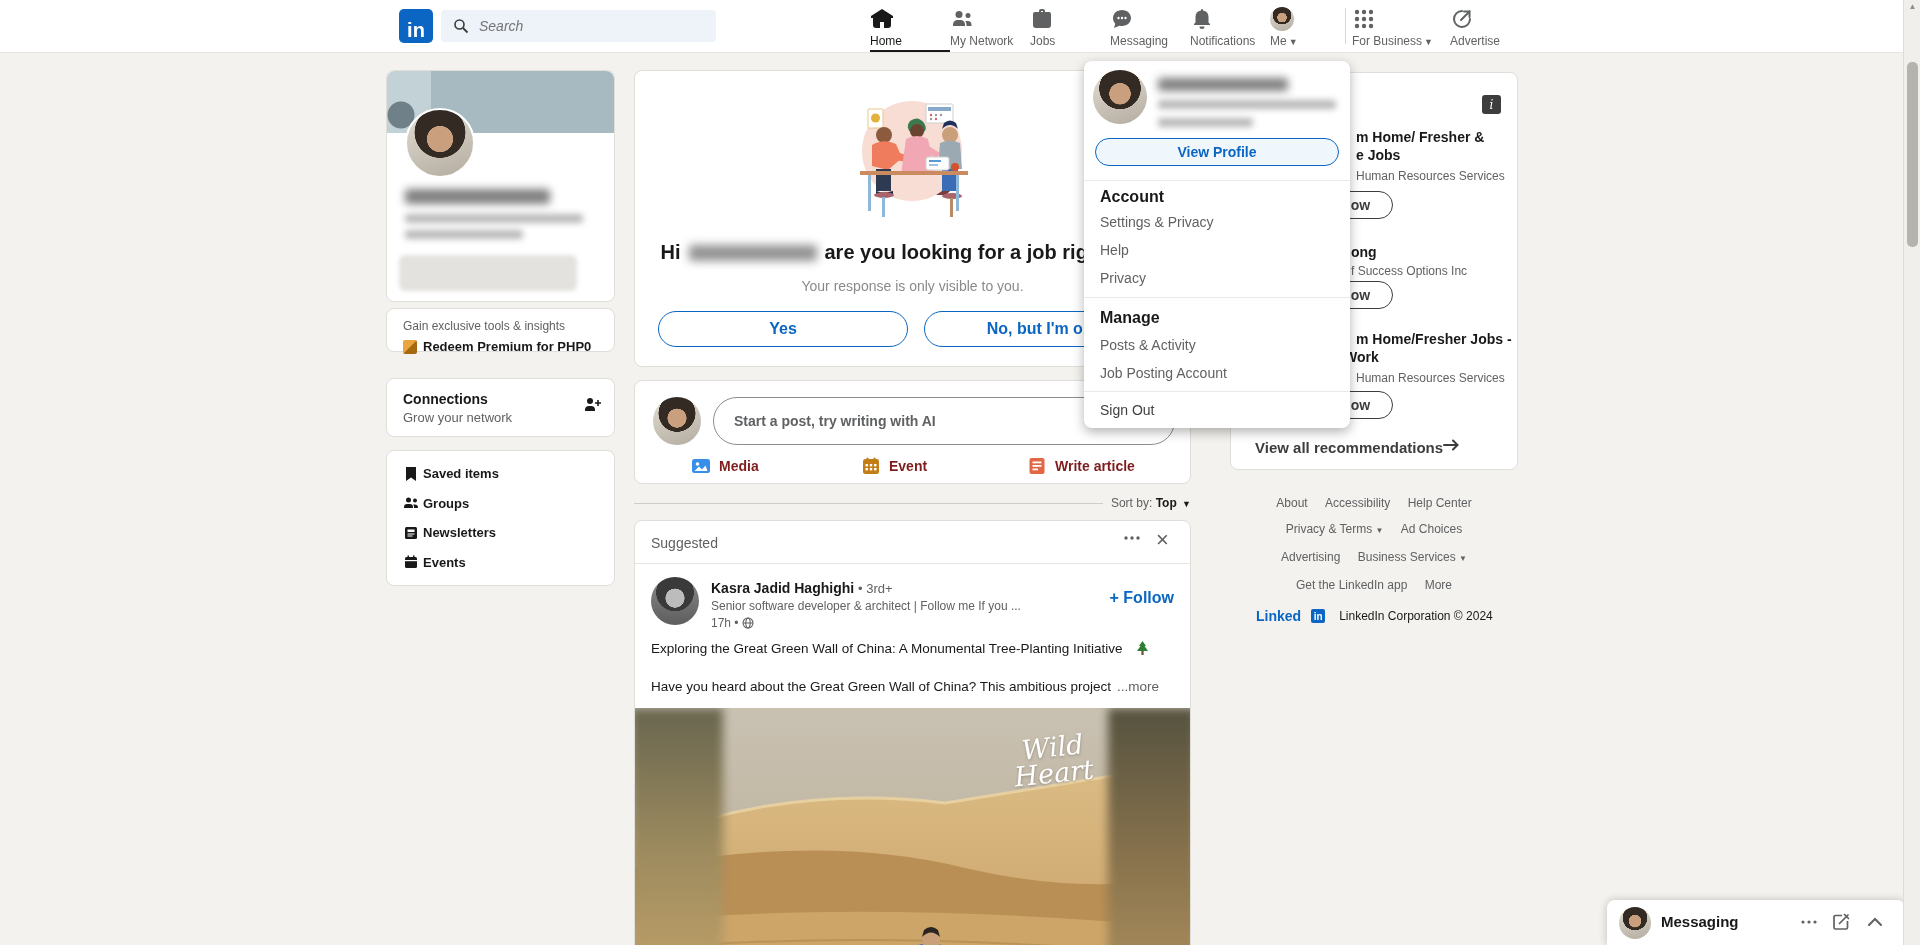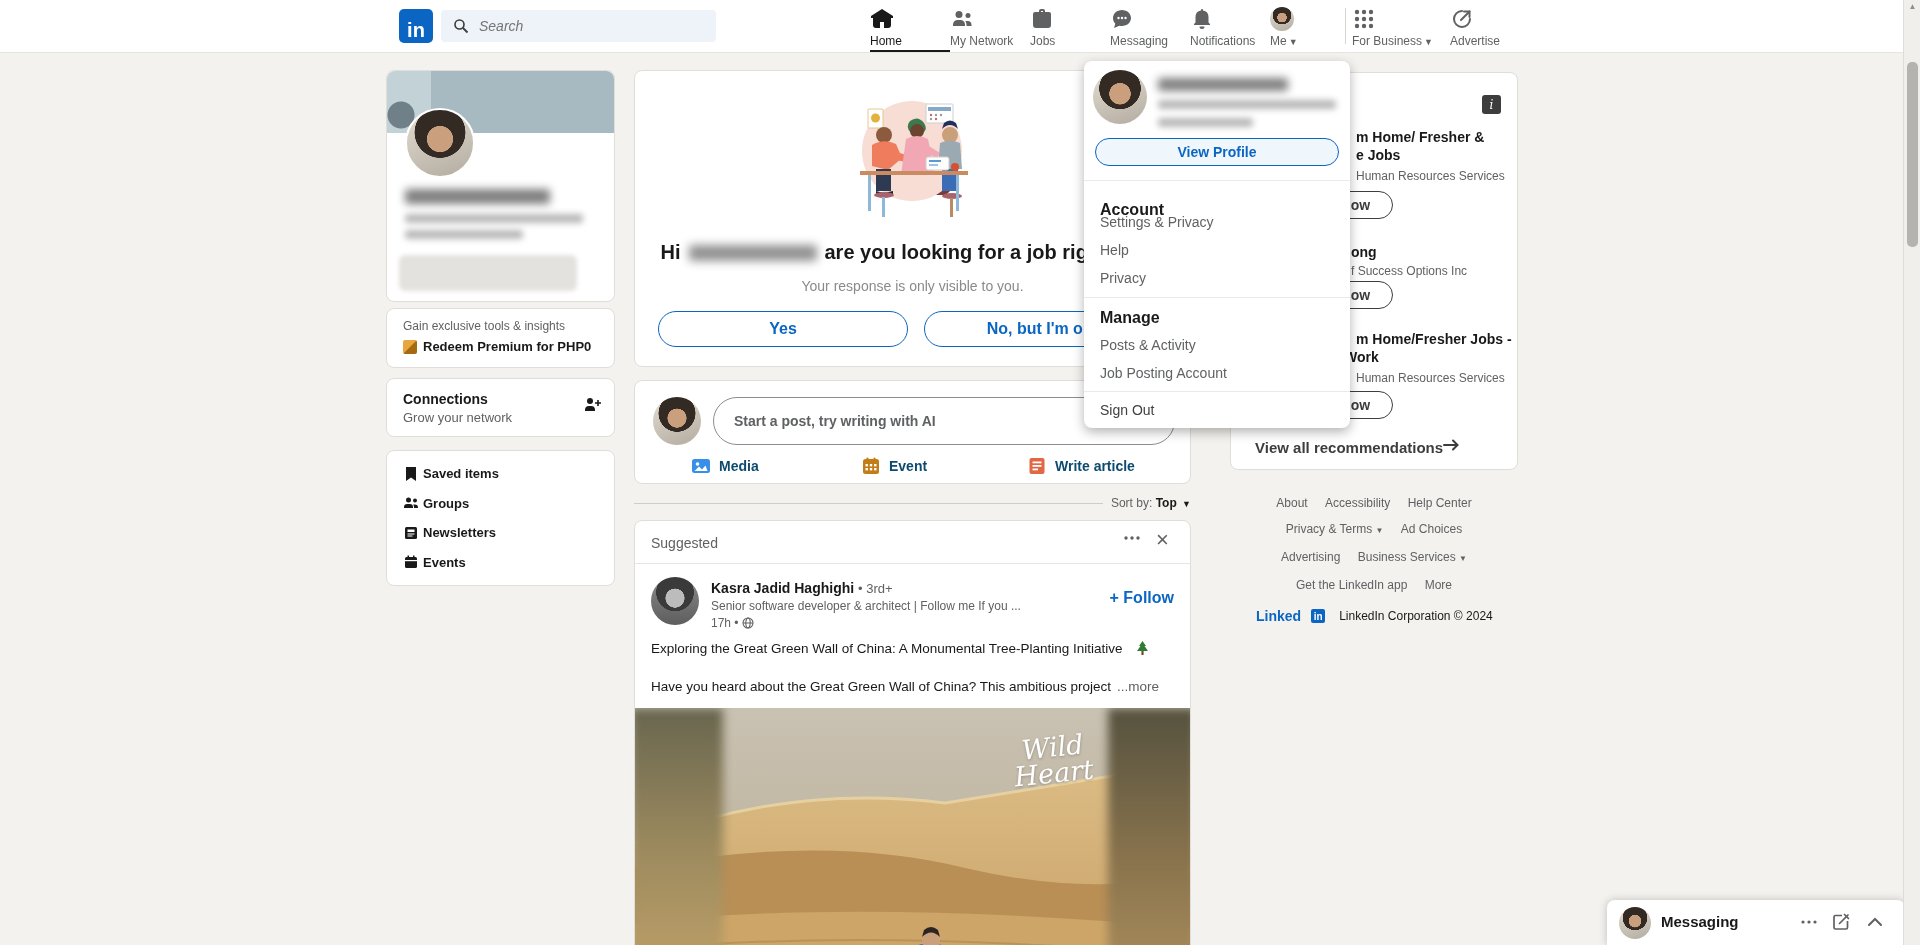--- a/index.html
+++ b/index.html
@@ -35,21 +35,21 @@
   #p-banner{position:absolute;left:0;top:0;width:100%;height:62px;border-radius:8px 8px 0 0;
     background:radial-gradient(circle at 14px 44px,#6f8089 0 13px,transparent 14px),
                linear-gradient(90deg,#c3d2d6 0 44px,#a7bac1 44px);}
   #p-avatar{position:absolute;left:18px;top:37px;width:70px;height:70px;border-radius:50%;border:2px solid #fff;box-sizing:border-box;}
   .blurbar{position:absolute;border-radius:3px;}
   #p-blur-name{left:18px;top:118px;width:145px;height:15px;background:#5e5e5e;filter:blur(4px);opacity:.8;}
   #p-blur-l1{left:18px;top:143px;width:178px;height:9px;background:#9a9a9a;filter:blur(3px);opacity:.7;}
   #p-blur-l2{left:18px;top:159px;width:118px;height:9px;background:#9a9a9a;filter:blur(3px);opacity:.7;}
   #p-blur-block{left:12px;top:184px;width:178px;height:36px;background:#e4e2df;border-radius:6px;filter:blur(2px);}
 
-  #premium-card{left:386px;top:308px;width:229px;height:60px;padding:10px 16px;}
+  #premium-card{left:386px;top:308px;width:229px;height:44px;padding:10px 16px;}
   #premium-hint{font-size:12px;color:#5f6163;}
   #premium-cta{display:flex;align-items:center;gap:6px;margin-top:6px;font-size:13px;font-weight:bold;color:#191919;}
   .gold-sq{width:14px;height:14px;border-radius:2px;background:linear-gradient(135deg,#e9a53f 0 49%,#a56a0f 51%);}
 
   #connections-card{left:386px;top:378px;width:229px;height:59px;padding:12px 14px 12px 16px;}
   #conn-title{font-size:14px;font-weight:bold;color:#191919;}
   #conn-sub{font-size:13px;color:#5f6163;margin-top:3px;}
   #conn-add{position:absolute;right:12px;top:16px;}
 
   #shortcuts-card{left:386px;top:450px;width:229px;height:136px;padding:12px 16px;display:flex;flex-direction:column;gap:8px;}
@@ -64,21 +64,21 @@
   #q-sub{position:absolute;left:0;right:0;top:207px;text-align:center;font-size:14px;color:#8a8a8a;}
   .pill-btn{position:absolute;top:240px;width:250px;height:36px;border:1.5px solid #0a66c2;border-radius:18px;background:#fff;
     color:#0a66c2;font-size:16px;font-weight:bold;display:flex;align-items:center;justify-content:center;cursor:pointer;box-sizing:border-box;white-space:nowrap;}
   #q-yes{left:23px;} #q-no{left:289px;}
 
   #composer-card{left:634px;top:380px;width:557px;height:104px;}
   #c-avatar{position:absolute;left:18px;top:16px;width:48px;height:48px;border-radius:50%;}
   #c-input{position:absolute;left:78px;top:16px;width:462px;height:48px;border:1px solid #8f8d88;border-radius:24px;
     display:flex;align-items:center;padding-left:20px;box-sizing:border-box;font-size:14px;font-weight:bold;color:#5f6163;cursor:pointer;background:#fff;}
   .c-action{position:absolute;top:72px;height:26px;display:flex;align-items:center;gap:8px;cursor:pointer;}
-  .c-action .lbl{font-size:14px;font-weight:bold;color:#0c4a6e;}
+  .c-action .lbl{font-size:14px;font-weight:bold;color:#7f1d1d;}
   #act-media{left:56px;} #act-event{left:226px;} #act-article{left:392px;}
 
   #feed-sep{left:634px;top:494px;width:557px;height:18px;position:absolute;display:flex;align-items:center;}
   #feed-sep .line{flex:1;height:1px;background:#cfcdc8;}
   #feed-sep .sort{margin-left:8px;font-size:12px;color:#5f6163;white-space:nowrap;}
   #feed-sep .sortv{font-weight:bold;color:#191919;}
 
   #post-card{left:634px;top:520px;width:557px;height:500px;border-radius:8px;overflow:hidden;}
   #post-badge{position:absolute;left:16px;top:14px;font-size:14px;color:#5f6163;}
   #post-more-btn{position:absolute;left:486px;top:6px;color:#5f6163;cursor:pointer;}
@@ -510,21 +510,21 @@
     </div>
   </div>
 
   <div id="me-menu">
     <div id="mm-avatar" class="avatar-w"></div>
     <div id="mm-blur1" class="blurbar"></div>
     <div id="mm-blur2" class="blurbar"></div>
     <div id="mm-blur3" class="blurbar"></div>
     <div id="mm-viewprofile">View Profile</div>
     <div class="mm-div" style="top:119px;"></div>
-    <div class="mm-h" style="top:127px;margin-top:13px;">Account</div>
+    <div class="mm-h" style="top:127px;">Account</div>
     <div class="mm-i" style="top:153px;">Settings &amp; Privacy</div>
     <div class="mm-i" style="top:181px;">Help</div>
     <div class="mm-i" style="top:209px;">Privacy</div>
     <div class="mm-div" style="top:236px;"></div>
     <div class="mm-h" style="top:248px;">Manage</div>
     <div class="mm-i" style="top:276px;">Posts &amp; Activity</div>
     <div class="mm-i" style="top:304px;">Job Posting Account</div>
     <div class="mm-div" style="top:330px;"></div>
     <div class="mm-i" style="top:341px;color:#40413f;">Sign Out</div>
   </div>

